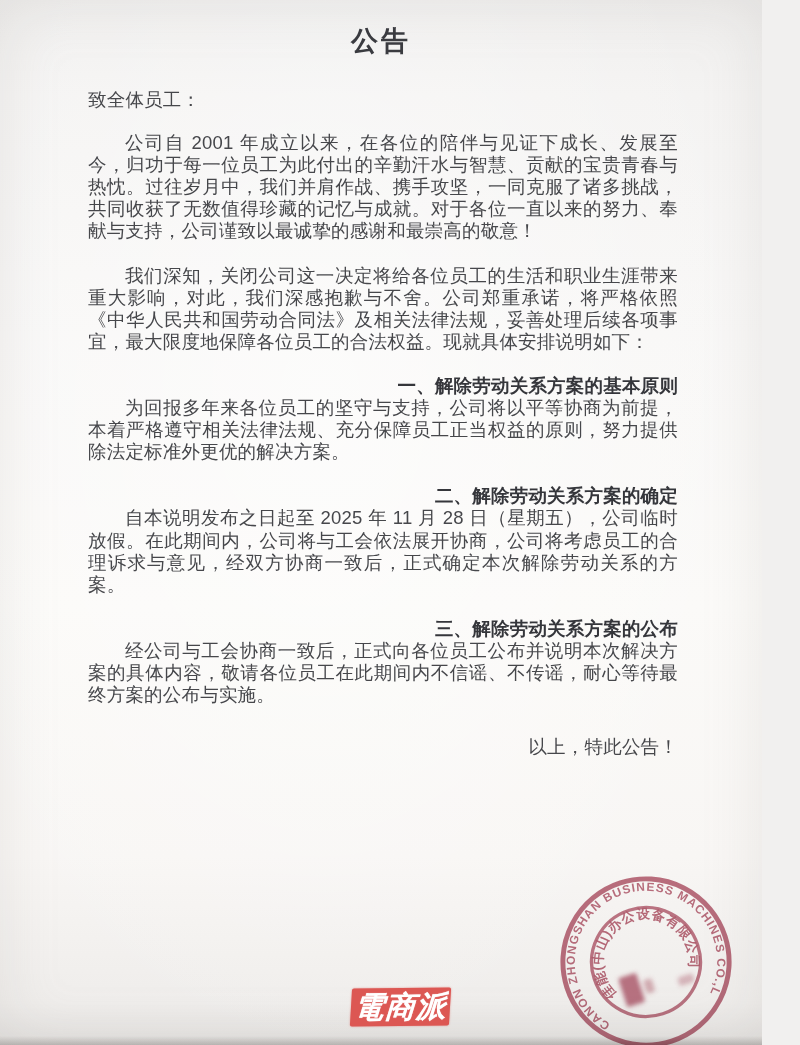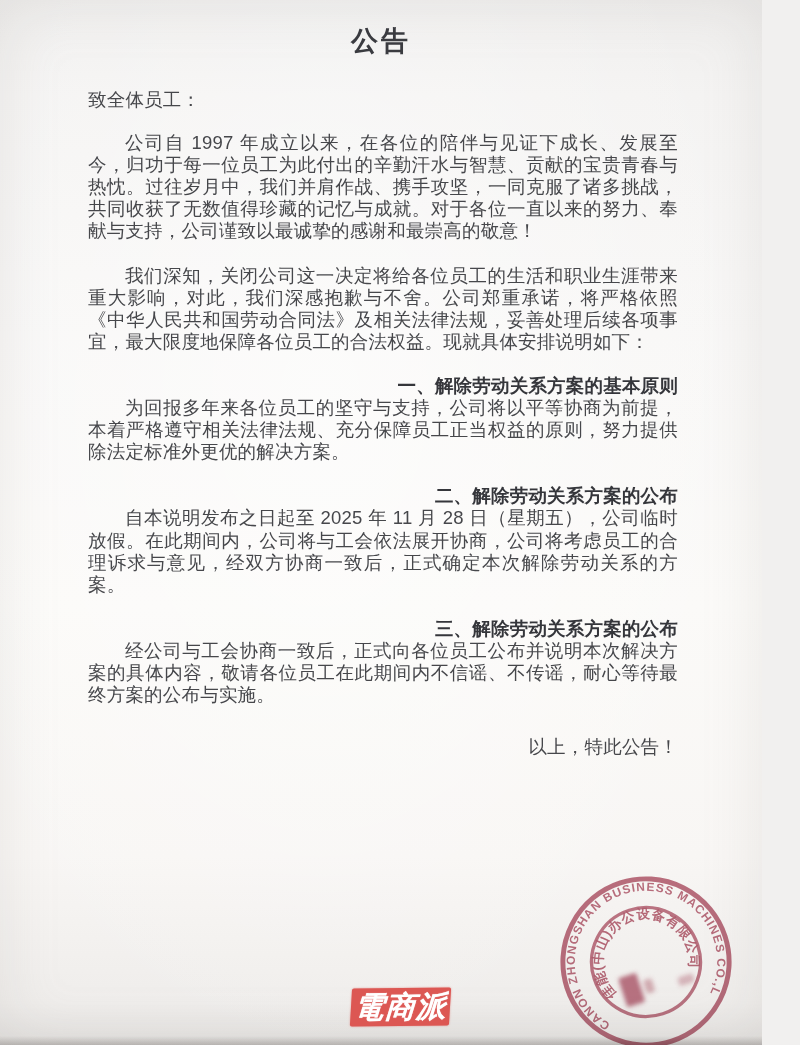--- a/index.html
+++ b/index.html
@@ -73,27 +73,27 @@
 </head>
 <body>
 
 <div class="photo">
   <div class="page">
 
     <h1 class="title">公告</h1>
 
     <div class="salutation">致全体员工：</div>
 
-    <p class="para">公司自 1997 年成立以来，在各位的陪伴与见证下成长、发展至今，归功于每一位员工为此付出的辛勤汗水与智慧、贡献的宝贵青春与热忱。过往岁月中，我们并肩作战、携手攻坚，一同克服了诸多挑战，共同收获了无数值得珍藏的记忆与成就。对于各位一直以来的努力、奉献与支持，公司谨致以最诚挚的感谢和最崇高的敬意！</p>
+    <p class="para">公司自 2001 年成立以来，在各位的陪伴与见证下成长、发展至今，归功于每一位员工为此付出的辛勤汗水与智慧、贡献的宝贵青春与热忱。过往岁月中，我们并肩作战、携手攻坚，一同克服了诸多挑战，共同收获了无数值得珍藏的记忆与成就。对于各位一直以来的努力、奉献与支持，公司谨致以最诚挚的感谢和最崇高的敬意！</p>
     <p class="para">我们深知，关闭公司这一决定将给各位员工的生活和职业生涯带来重大影响，对此，我们深感抱歉与不舍。公司郑重承诺，将严格依照《中华人民共和国劳动合同法》及相关法律法规，妥善处理后续各项事宜，最大限度地保障各位员工的合法权益。现就具体安排说明如下：</p>
 
     <div class="sec-heading">一、解除劳动关系方案的基本原则</div>
     <p class="para">为回报多年来各位员工的坚守与支持，公司将以平等协商为前提，本着严格遵守相关法律法规、充分保障员工正当权益的原则，努力提供除法定标准外更优的解决方案。</p>
 
-    <div class="sec-heading">二、解除劳动关系方案的公布</div>
+    <div class="sec-heading">二、解除劳动关系方案的确定</div>
     <p class="para">自本说明发布之日起至 2025 年 11 月 28 日（星期五），公司临时放假。在此期间内，公司将与工会依法展开协商，公司将考虑员工的合理诉求与意见，经双方协商一致后，正式确定本次解除劳动关系的方案。</p>
 
     <div class="sec-heading">三、解除劳动关系方案的公布</div>
     <p class="para">经公司与工会协商一致后，正式向各位员工公布并说明本次解决方案的具体内容，敬请各位员工在此期间内不信谣、不传谣，耐心等待最终方案的公布与实施。</p>
 
     <p class="final">以上，特此公告！</p>
 
   </div>
 
   <svg class="stamp" viewBox="0 0 190 190" xmlns="http://www.w3.org/2000/svg">

